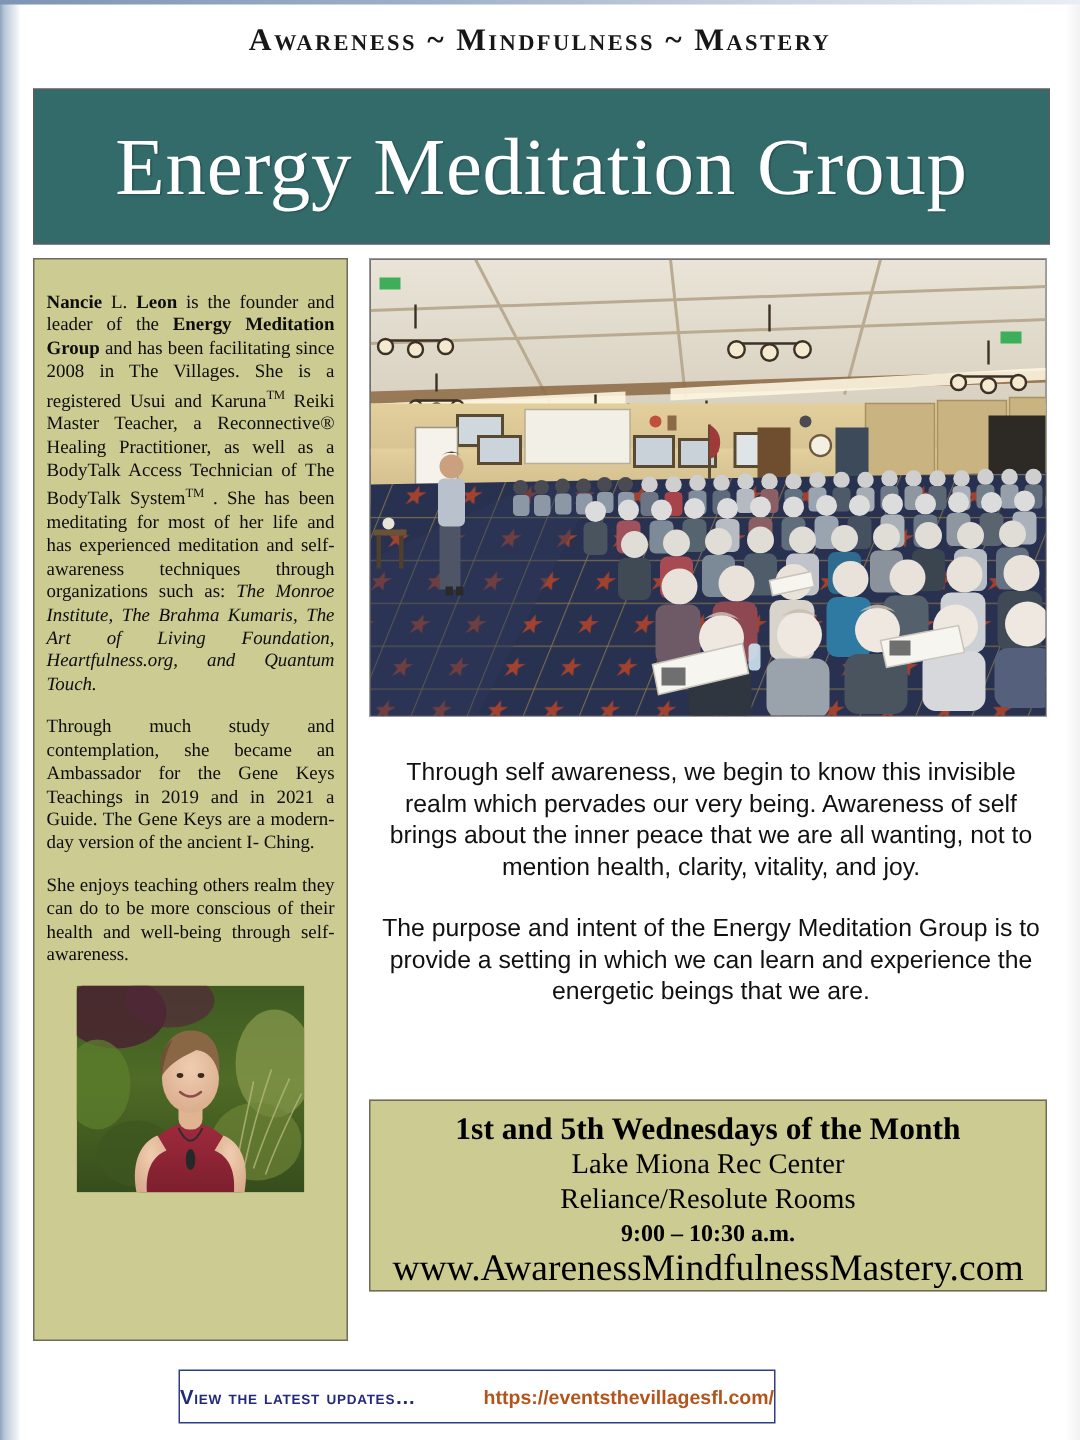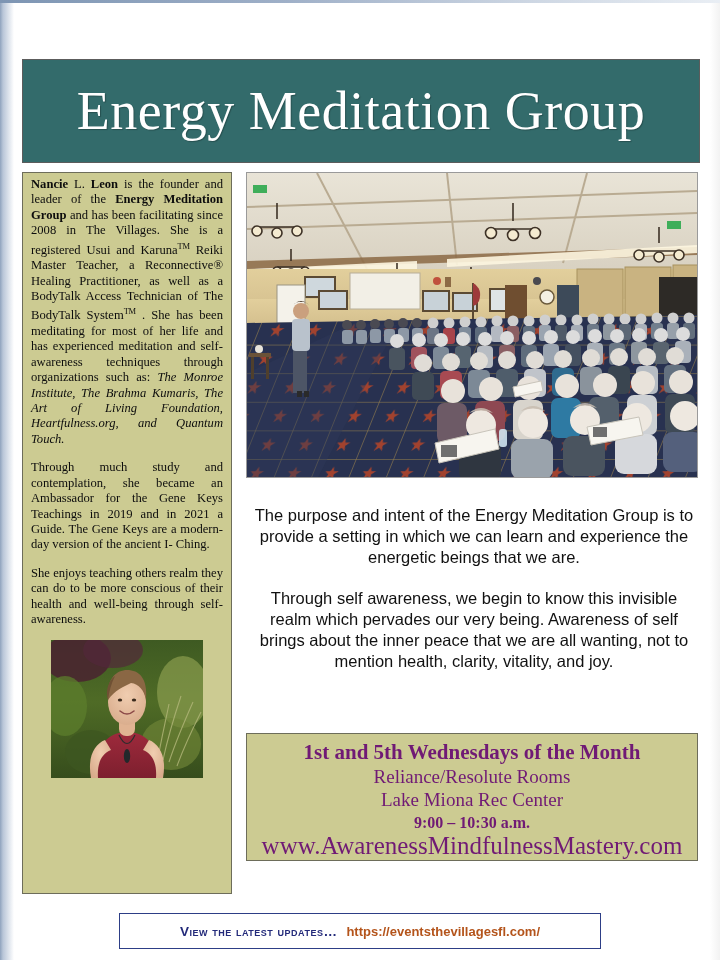--- a/index.html
+++ b/index.html
@@ -74,21 +74,21 @@
   
   #bio-panel {
     position: absolute;
     left: 22px;
     top: 172px;
     width: 210px;
     height: 722px;
     background: #cccb92;
     border: 1px solid #6d6d5a;
     box-sizing: border-box;
-    padding: 4px 8px 0 8px;
+    padding: 21px 8px 0 8px;
     overflow: hidden;
   }
   .bio-para {
     font-family: "Liberation Serif", serif;
     font-size: 12.6px;
     line-height: 15.4px;
     color: #0d0d0d;
     text-align: justify;
     margin: 0 0 13px 0;
     hyphens: none;
@@ -146,43 +146,43 @@
     border: 1px solid #6d6d5a;
     box-sizing: border-box;
     display: flex;
     flex-direction: column;
     align-items: center;
     justify-content: center;
     padding-top: 2px;
   }
   .detail-line {
     font-family: "Liberation Serif", serif;
-    color: #701a75;
+    color: #000000;
     text-align: right;
     white-space: nowrap;
   }
   #detail-when { font-size: 21px; font-weight: bold; line-height: 26px; }
   #detail-venue { font-size: 19px; line-height: 23px; }
   #detail-rooms { font-size: 19px; line-height: 23px; }
   #detail-time  { font-size: 16px; font-weight: bold; line-height: 23px; }
   #detail-web   { font-size: 25px; line-height: 24px; }
 
   
   #footer-bar {
     position: absolute;
     left: 119px;
     top: 913px;
-    width: 482px;
+    width: 398px;
     height: 36px;
     background: #ffffff;
     border: 1px solid #2d3e86;
     box-sizing: border-box;
     display: flex;
     align-items: center;
-    justify-content: center;
+    justify-content: space-between;
     gap: 9px;
   }
   #footer-label {
     font-family: "Liberation Sans", sans-serif;
     font-size: 13.5px;
     font-weight: bold;
     font-variant: small-caps;
     letter-spacing: 0.5px;
     color: #232a7a;
     white-space: nowrap;
@@ -198,20 +198,21 @@
 
   svg { display: block; }
 </style>
 </head>
 <body>
 
 <div id="page">
 
   <div id="page-top-rule"></div>
 
+  <div id="tagline">Awareness  ~  Mindfulness  ~  Mastery</div>
 
   <div id="title-banner">
     <div id="title-banner-text">Energy Meditation Group</div>
   </div>
 
   <div id="bio-panel">
 
     <p class="bio-para"><b>Nancie</b> L. <b>Leon</b> is the founder and leader of the <b>Energy Meditation Group</b> and has been facilitating since 2008 in The Villages.  She is a registered Usui and Karuna<span class="tm">TM</span> Reiki Master Teacher, a Reconnective® Healing Practitioner, as well as a BodyTalk Access Technician of The BodyTalk System<span class="tm">TM</span> .  She has been meditating for most of her life and has experienced meditation and self-awareness techniques through organizations such as: <i>The Monroe Institute, The Brahma Kumaris, The Art of Living Foundation,  Heartfulness.org, and Quantum Touch.</i></p>
 
     <p class="bio-para">Through much study and contemplation, she became an Ambassador for the Gene Keys Teachings in 2019 and in 2021 a Guide.   The Gene Keys are a modern-day version of the ancient  I- Ching.</p>
@@ -595,28 +596,28 @@
         </g>
 
         <rect x="252" y="256" width="8" height="18" rx="3" fill="#cfe4ef" opacity=".9"></rect>
       </g>
 
       <rect x="0" y="0" width="452" height="306" fill="none"></rect>
     </svg>
   </div>
 
   <div id="purpose-block">
+    <p class="purpose-para">Through self awareness, we begin to know this invisible  realm which pervades our very being. Awareness of self brings about the inner peace that we are all wanting, not to mention health, clarity, vitality, and joy.</p>
     <p class="purpose-para">The purpose and intent of the Energy Meditation Group is to provide a setting in which we can learn and experience the energetic beings that we are.</p>
-    <p class="purpose-para">Through self awareness, we begin to know this invisible  realm which pervades our very being. Awareness of self brings about the inner peace that we are all wanting, not to mention health, clarity, vitality, and joy.</p>
   </div>
 
   <div id="details-box">
     <div class="detail-line" id="detail-when">1st  and 5th Wednesdays of the Month</div>
+    <div class="detail-line" id="detail-venue">Lake Miona Rec Center</div>
     <div class="detail-line" id="detail-rooms">Reliance/Resolute Rooms</div>
-    <div class="detail-line" id="detail-venue">Lake Miona Rec Center</div>
     <div class="detail-line" id="detail-time">9:00 – 10:30 a.m.</div>
     <div class="detail-line" id="detail-web">www.AwarenessMindfulnessMastery.com</div>
   </div>
 
   <div id="footer-bar">
     <span id="footer-label">View the latest updates…</span>
     <a id="footer-url" href="#">https://eventsthevillagesfl.com/</a>
   </div>
 
 </div>

